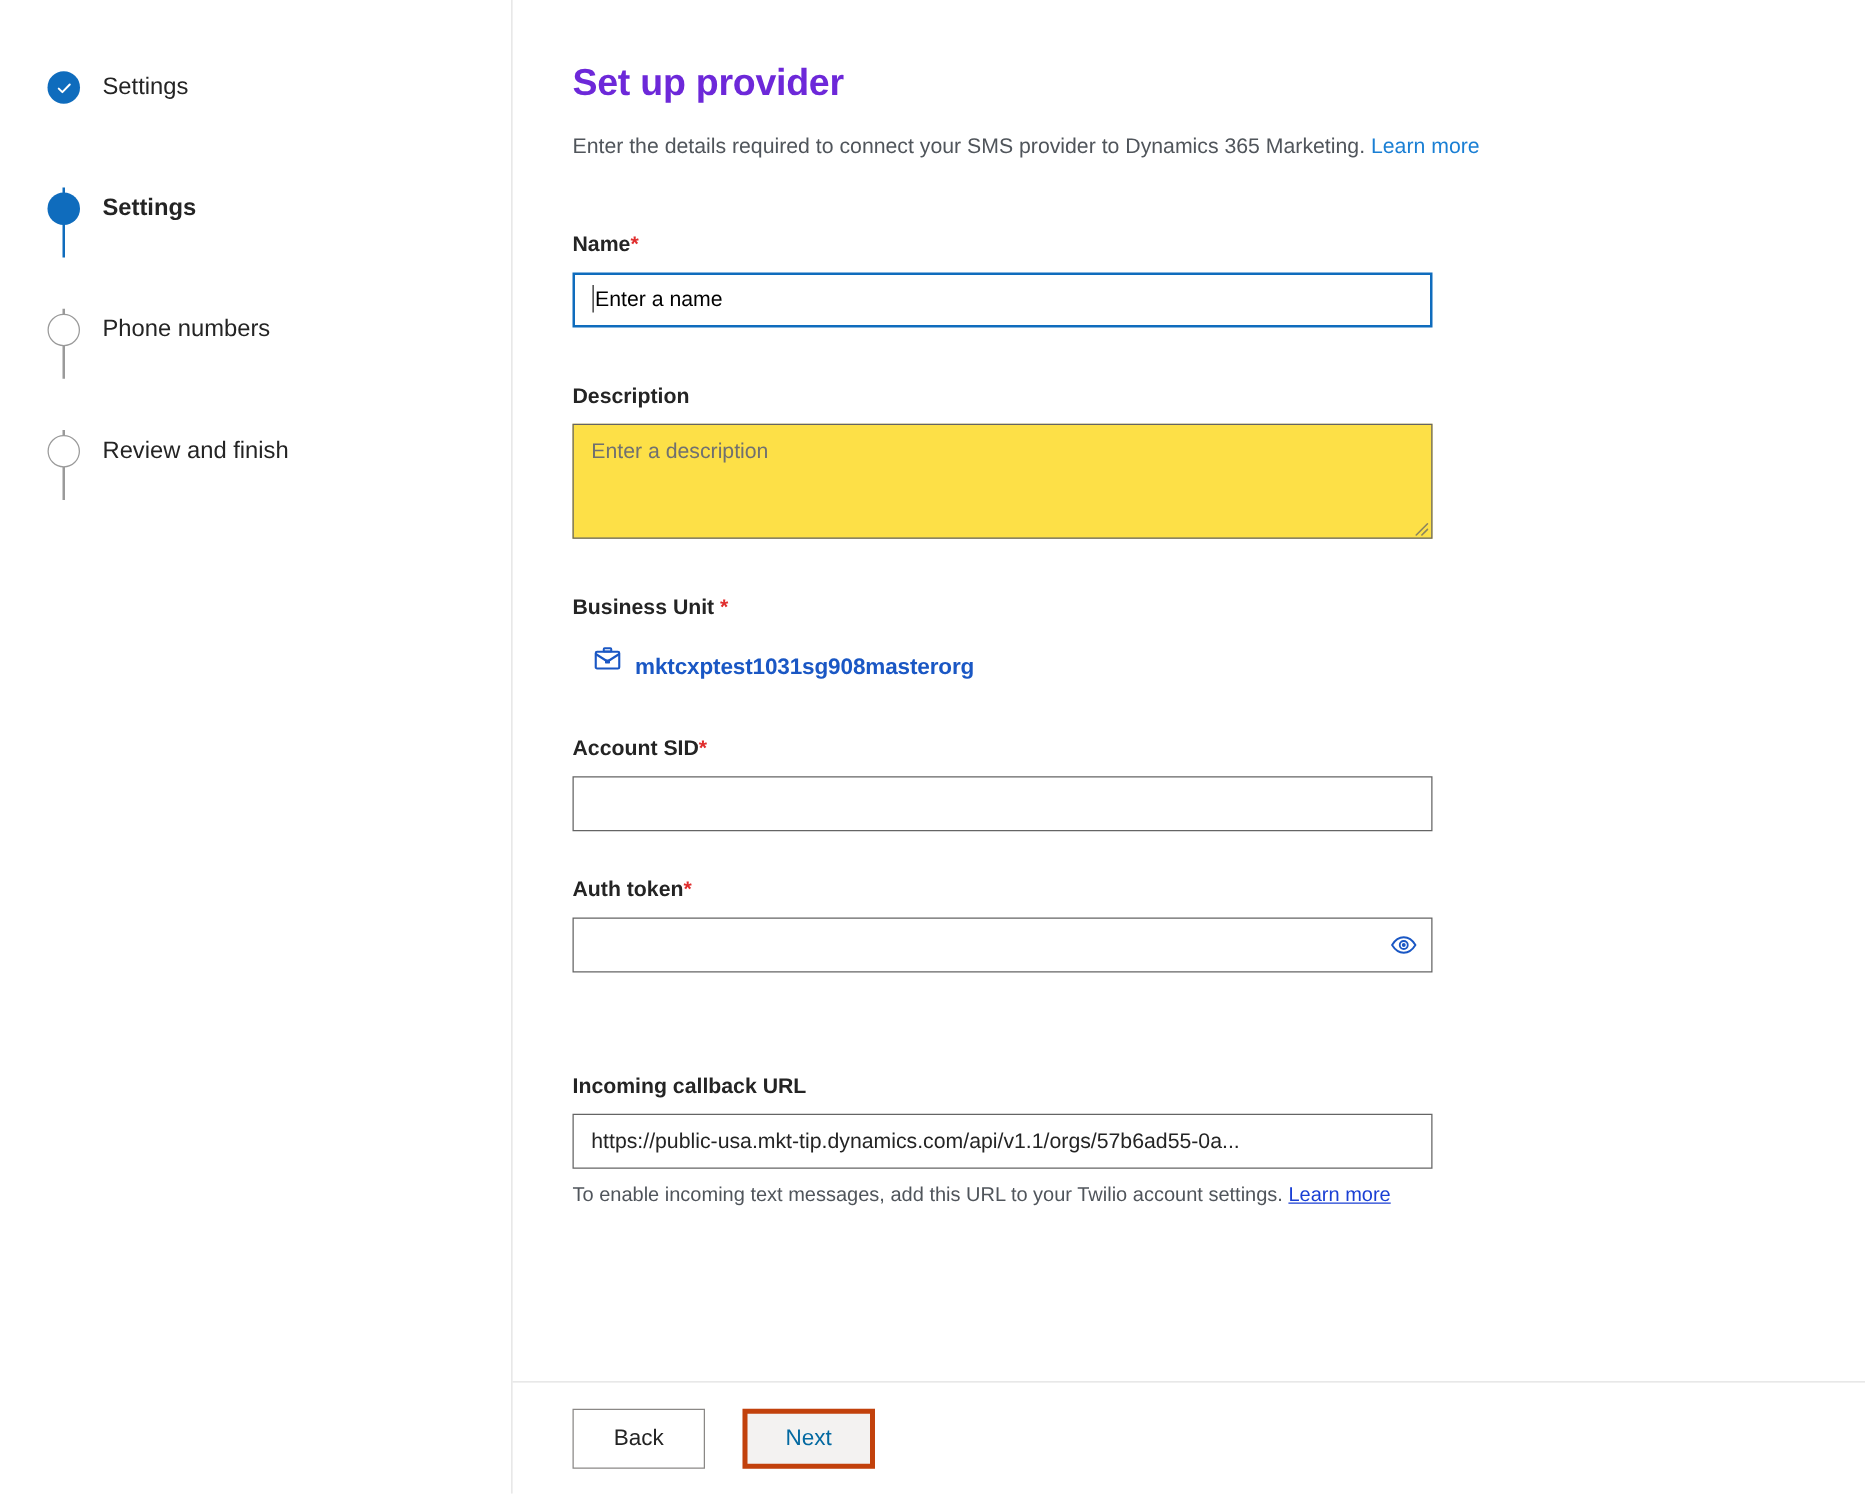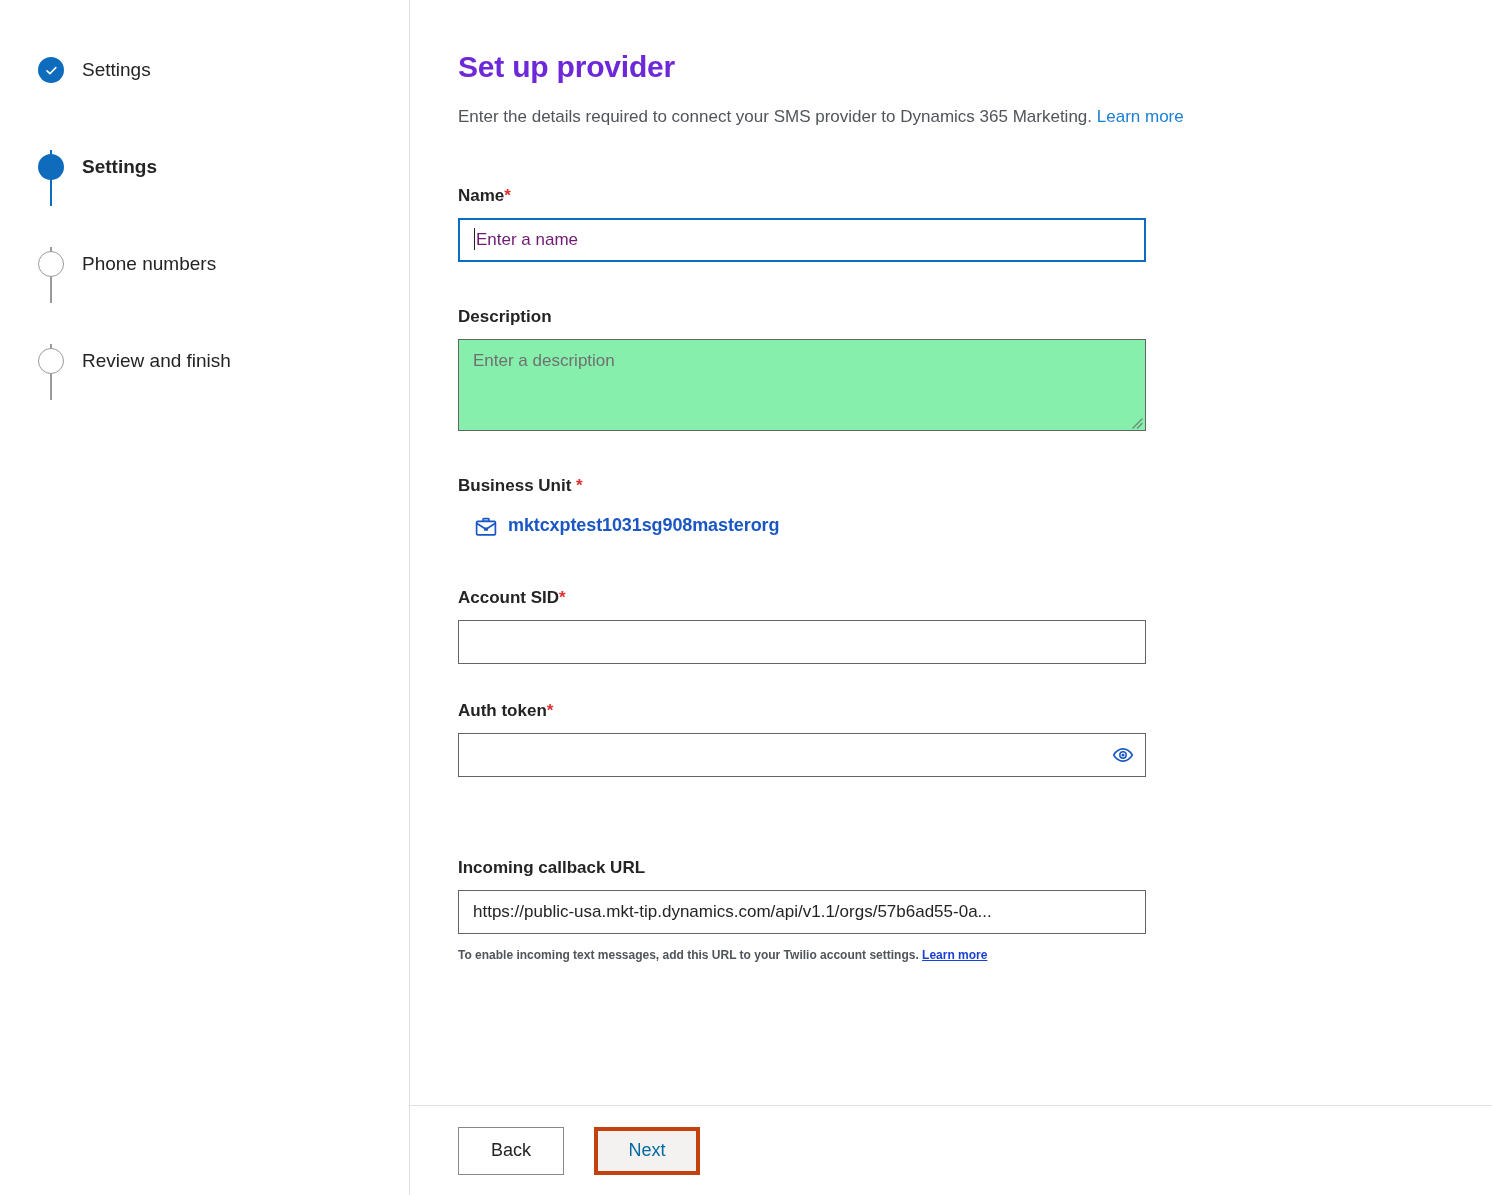--- a/index.html
+++ b/index.html
@@ -123,50 +123,50 @@
     color: #242424;
     padding: 0 14px;
     display: block;
     font-family: "Liberation Sans", sans-serif;
     position: relative;
   }
   .input.focused {
     border: 2px solid #0f6cbd;
     line-height: 40px;
   }
-  .input .ph { color: #701a75; }
+  .input .ph { color: #000000; }
   .caret {
     display: inline-block;
     width: 1px;
     height: 22px;
     background: #242424;
     vertical-align: -5px;
     margin-right: 1px;
   }
 
   .textarea {
     width: 688px;
     height: 92px;
     border: 1px solid #646464;
-    background: #86efac;
+    background: #fde047;
     font-size: 17px;
     color: #707070;
     padding: 11px 14px;
     position: relative;
   }
   .grip {
     position: absolute;
     right: 2px; bottom: 2px;
     width: 14px; height: 14px;
     opacity: .75;
   }
 
   .bu-value {
     display: flex;
-    align-items: flex-start;
+    align-items: flex-end;
     gap: 10px;
     margin-top: 18px;
     padding-left: 16px;
   }
   .bu-value .txt {
     font-size: 18px;
     font-weight: 700;
     color: #1a57c4;
     letter-spacing: -0.1px;
   }
@@ -177,24 +177,23 @@
     right: 10px; top: 50%;
     transform: translateY(-50%);
     width: 26px; height: 26px;
     display: flex; align-items: center; justify-content: center;
     background: transparent; border: 0; cursor: pointer; padding: 0;
   }
 
   .help {
     width: 688px;
     margin-top: 8px;
-    font-size: 12px;
+    font-size: 16px;
     line-height: 27px;
     color: #50555b;
-    font-weight: bold;
   }
   .help a { color: #1a3fd4; text-decoration: underline; }
 
   .gap-lg { height: 36px; }
   .gap-xl { height: 44px; }
 
   
   .footer {
     position: absolute;
     left: 0; right: 0; bottom: 0;

